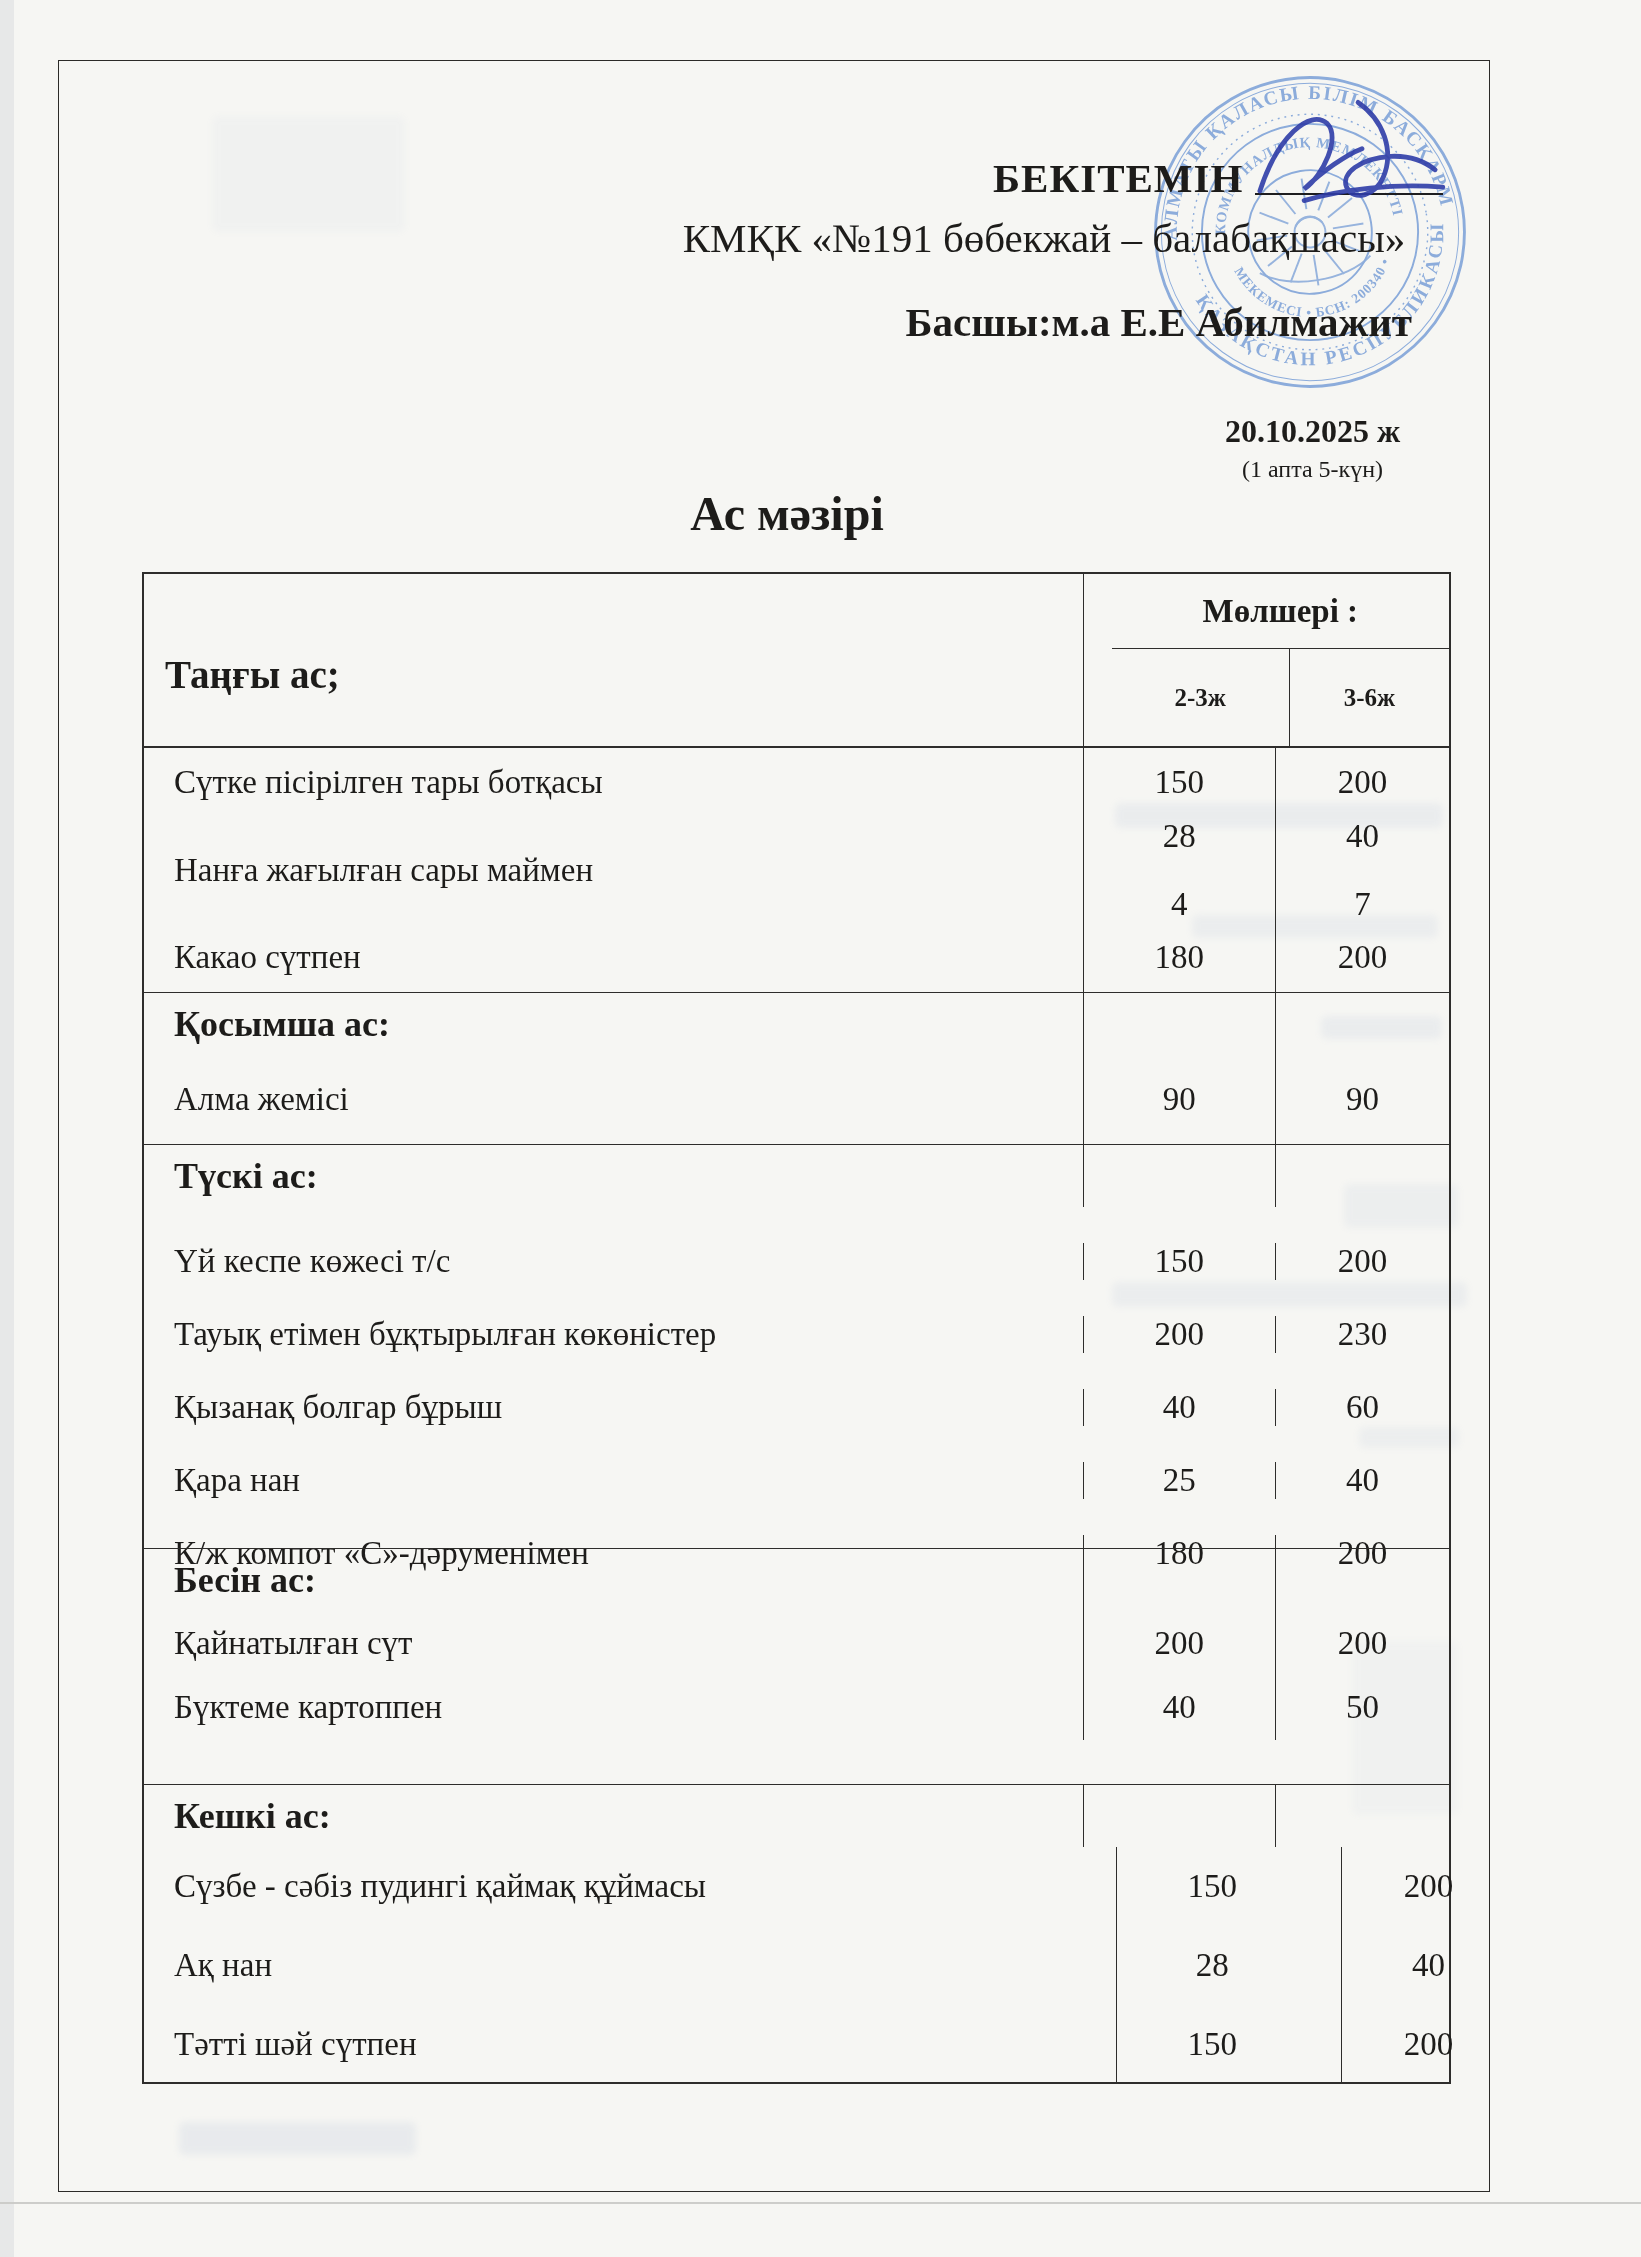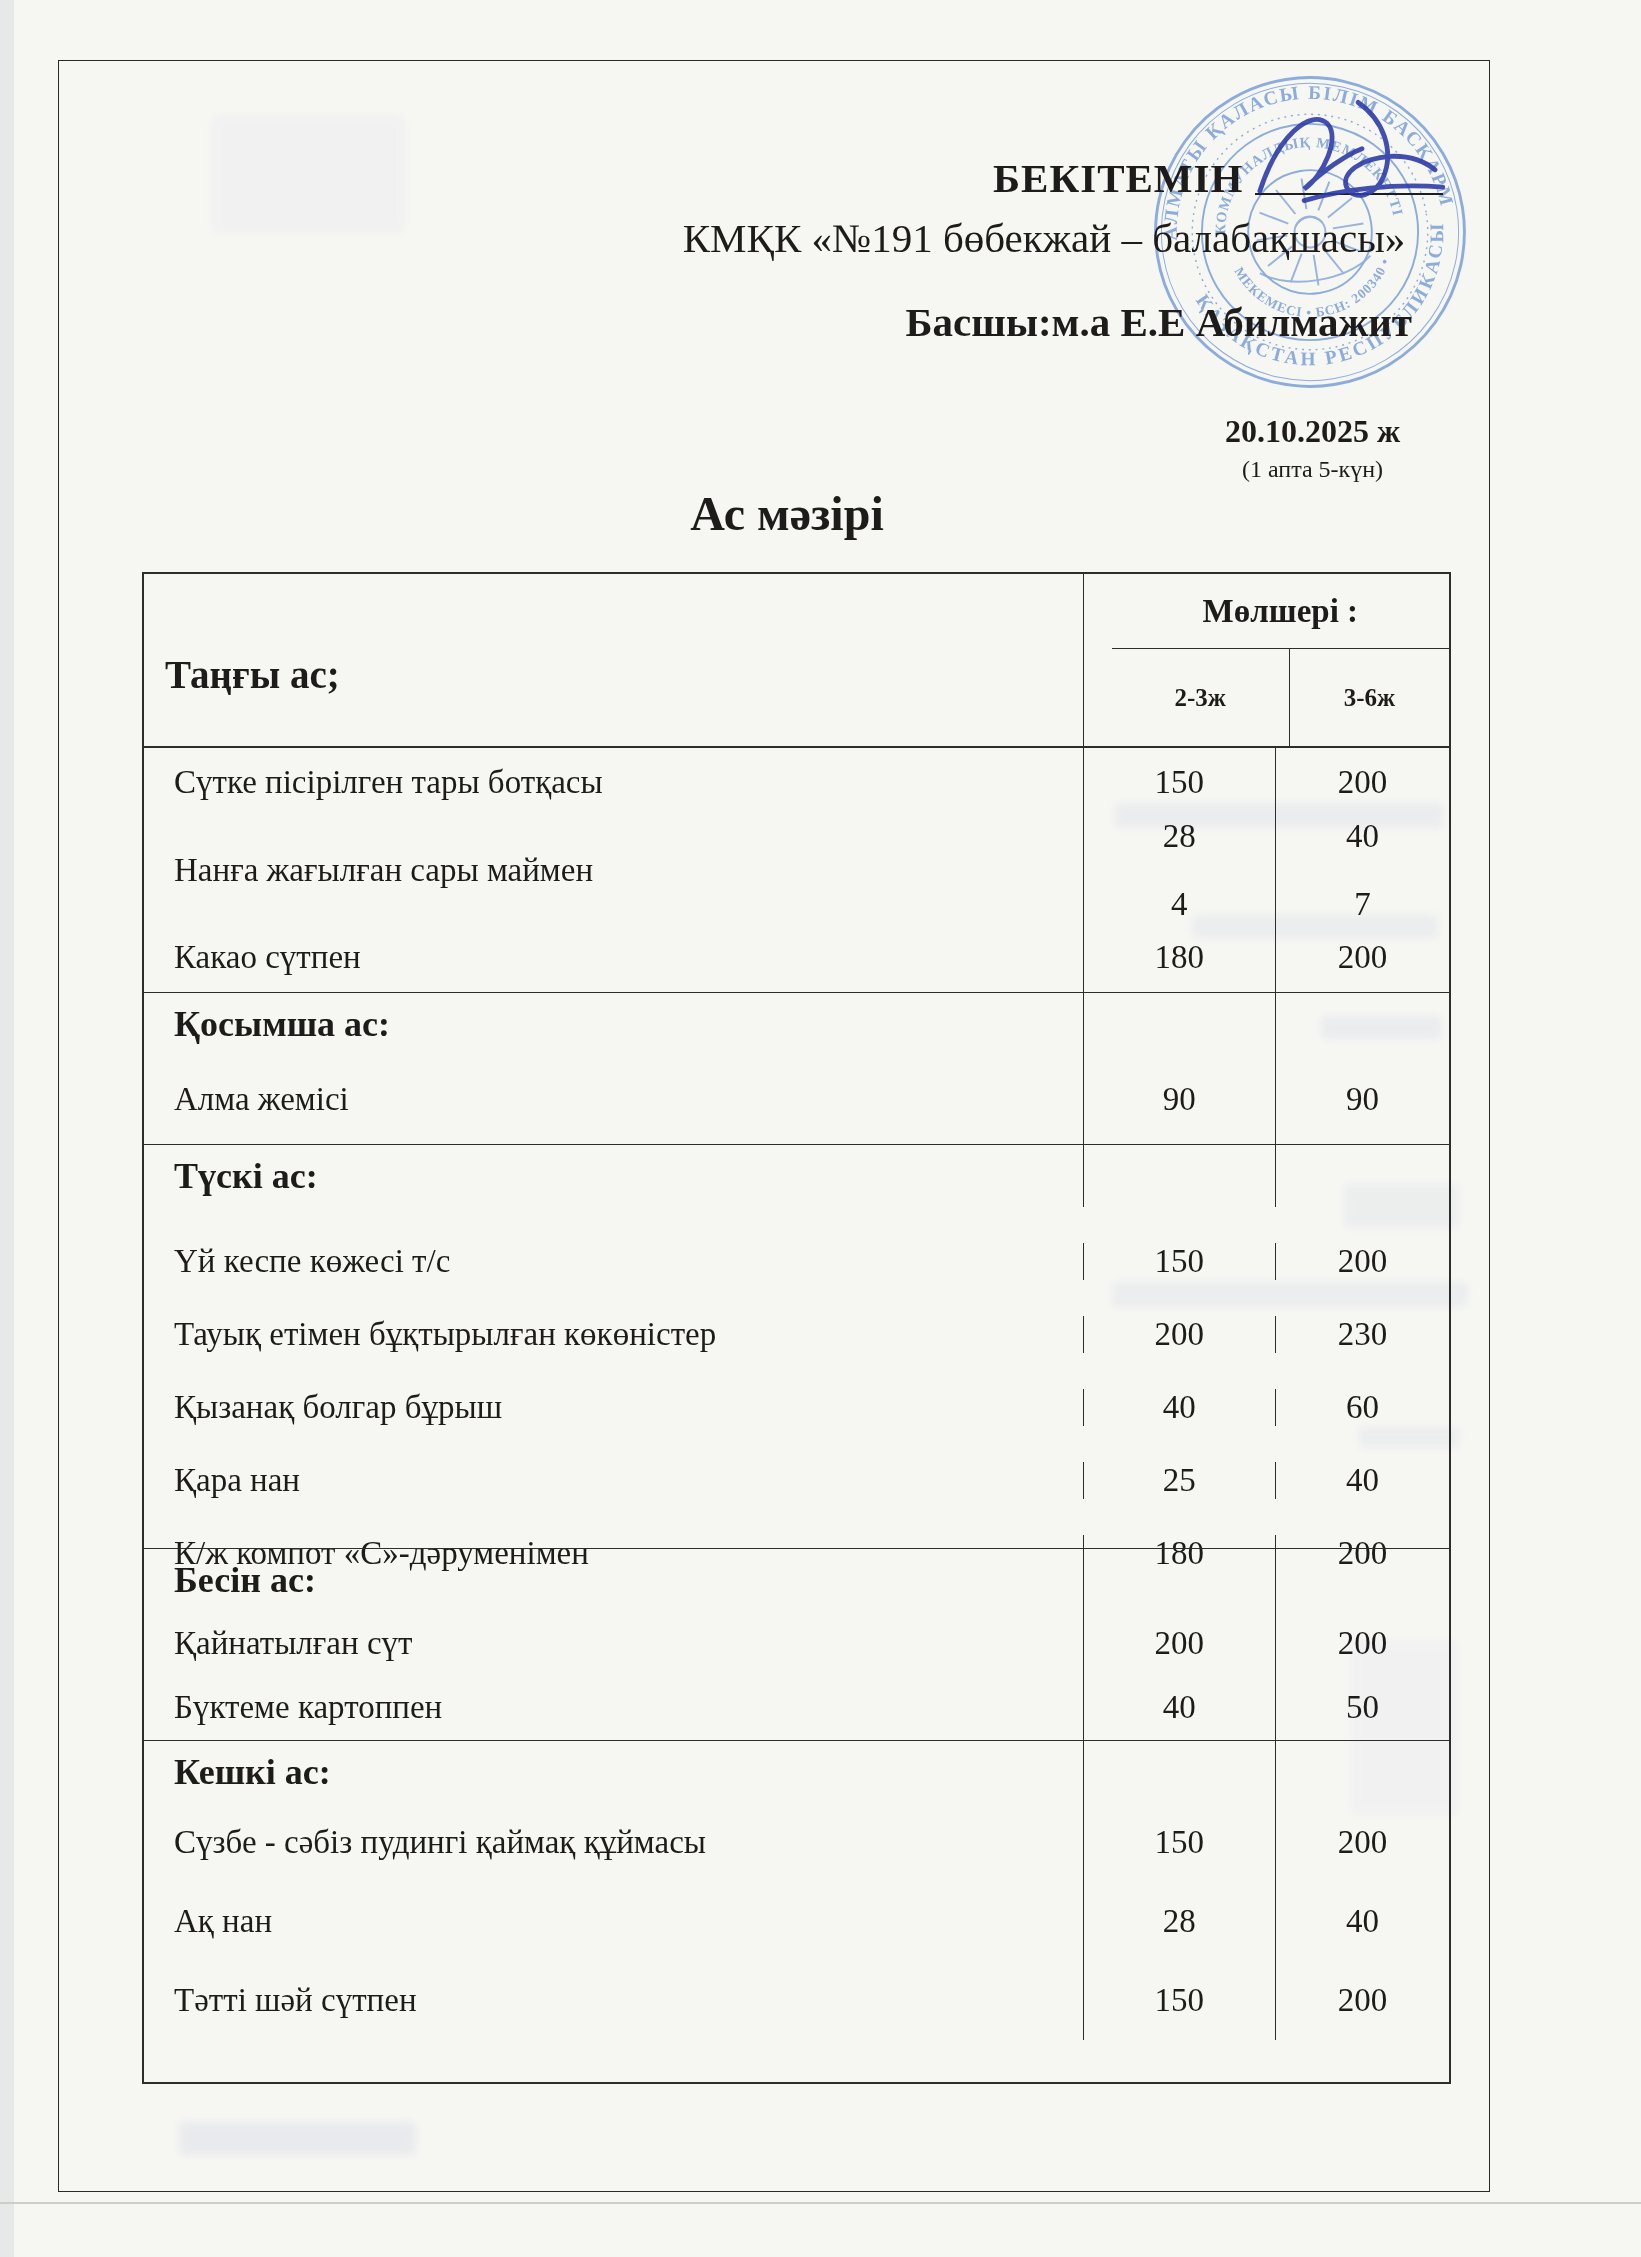--- a/index.html
+++ b/index.html
@@ -37,21 +37,21 @@
   .age-row { flex:1; display:grid; grid-template-columns:52.5% 47.5%; }
   .age-cell { display:flex; align-items:center; justify-content:center; font-weight:bold; font-size:25px; }
   .age-cell + .age-cell { border-left:1.9px solid #2e2d2b; }
 
   #sections { flex:1; display:flex; flex-direction:column; }
   .section { display:flex; flex-direction:column; border-top:1.9px solid #2e2d2b; }
   .section.first { border-top:none; }
   .trow { display:grid; grid-template-columns:71.93% 14.74% 13.33%; }
   .title-row { flex:0 0 62px; }
   .item-row { flex:1 1 0; }
-  .section.tail .item-row { flex:0 0 79px; }
+  .section.tail .item-row { flex:0 0 79px;gap:33px; }
   .name-cell { display:flex; align-items:center; padding-left:30px; font-size:33px; }
   .section-title { font-weight:bold; font-size:36px; }
   .num-cell { border-left:1.9px solid #2e2d2b; display:flex; flex-direction:column; align-items:center; justify-content:center; gap:31px; font-size:33px; }
 </style>
 </head>
 <body>
 
 <div id="page">
 
   <div class="scan-edge"></div>
@@ -260,21 +260,21 @@
           <div class="trow item-row">
             <div class="cell name-cell item-name">Бүктеме картоппен</div>
             <div class="cell num-cell">
               <div class="num">40</div>
             </div>
             <div class="cell num-cell">
               <div class="num">50</div>
             </div>
           </div>
         </div>
-        <div class="section tail" style="height: 298px;">
+        <div class="section tail" style="height: 298px; margin-top: 44px;">
           <div class="trow title-row">
             <div class="cell name-cell section-title">Кешкі ас:</div>
             <div class="cell num-cell"></div>
             <div class="cell num-cell"></div>
           </div>
           <div class="trow item-row">
             <div class="cell name-cell item-name">Сүзбе - сәбіз пудингі қаймақ құймасы</div>
             <div class="cell num-cell">
               <div class="num">150</div>
             </div>

